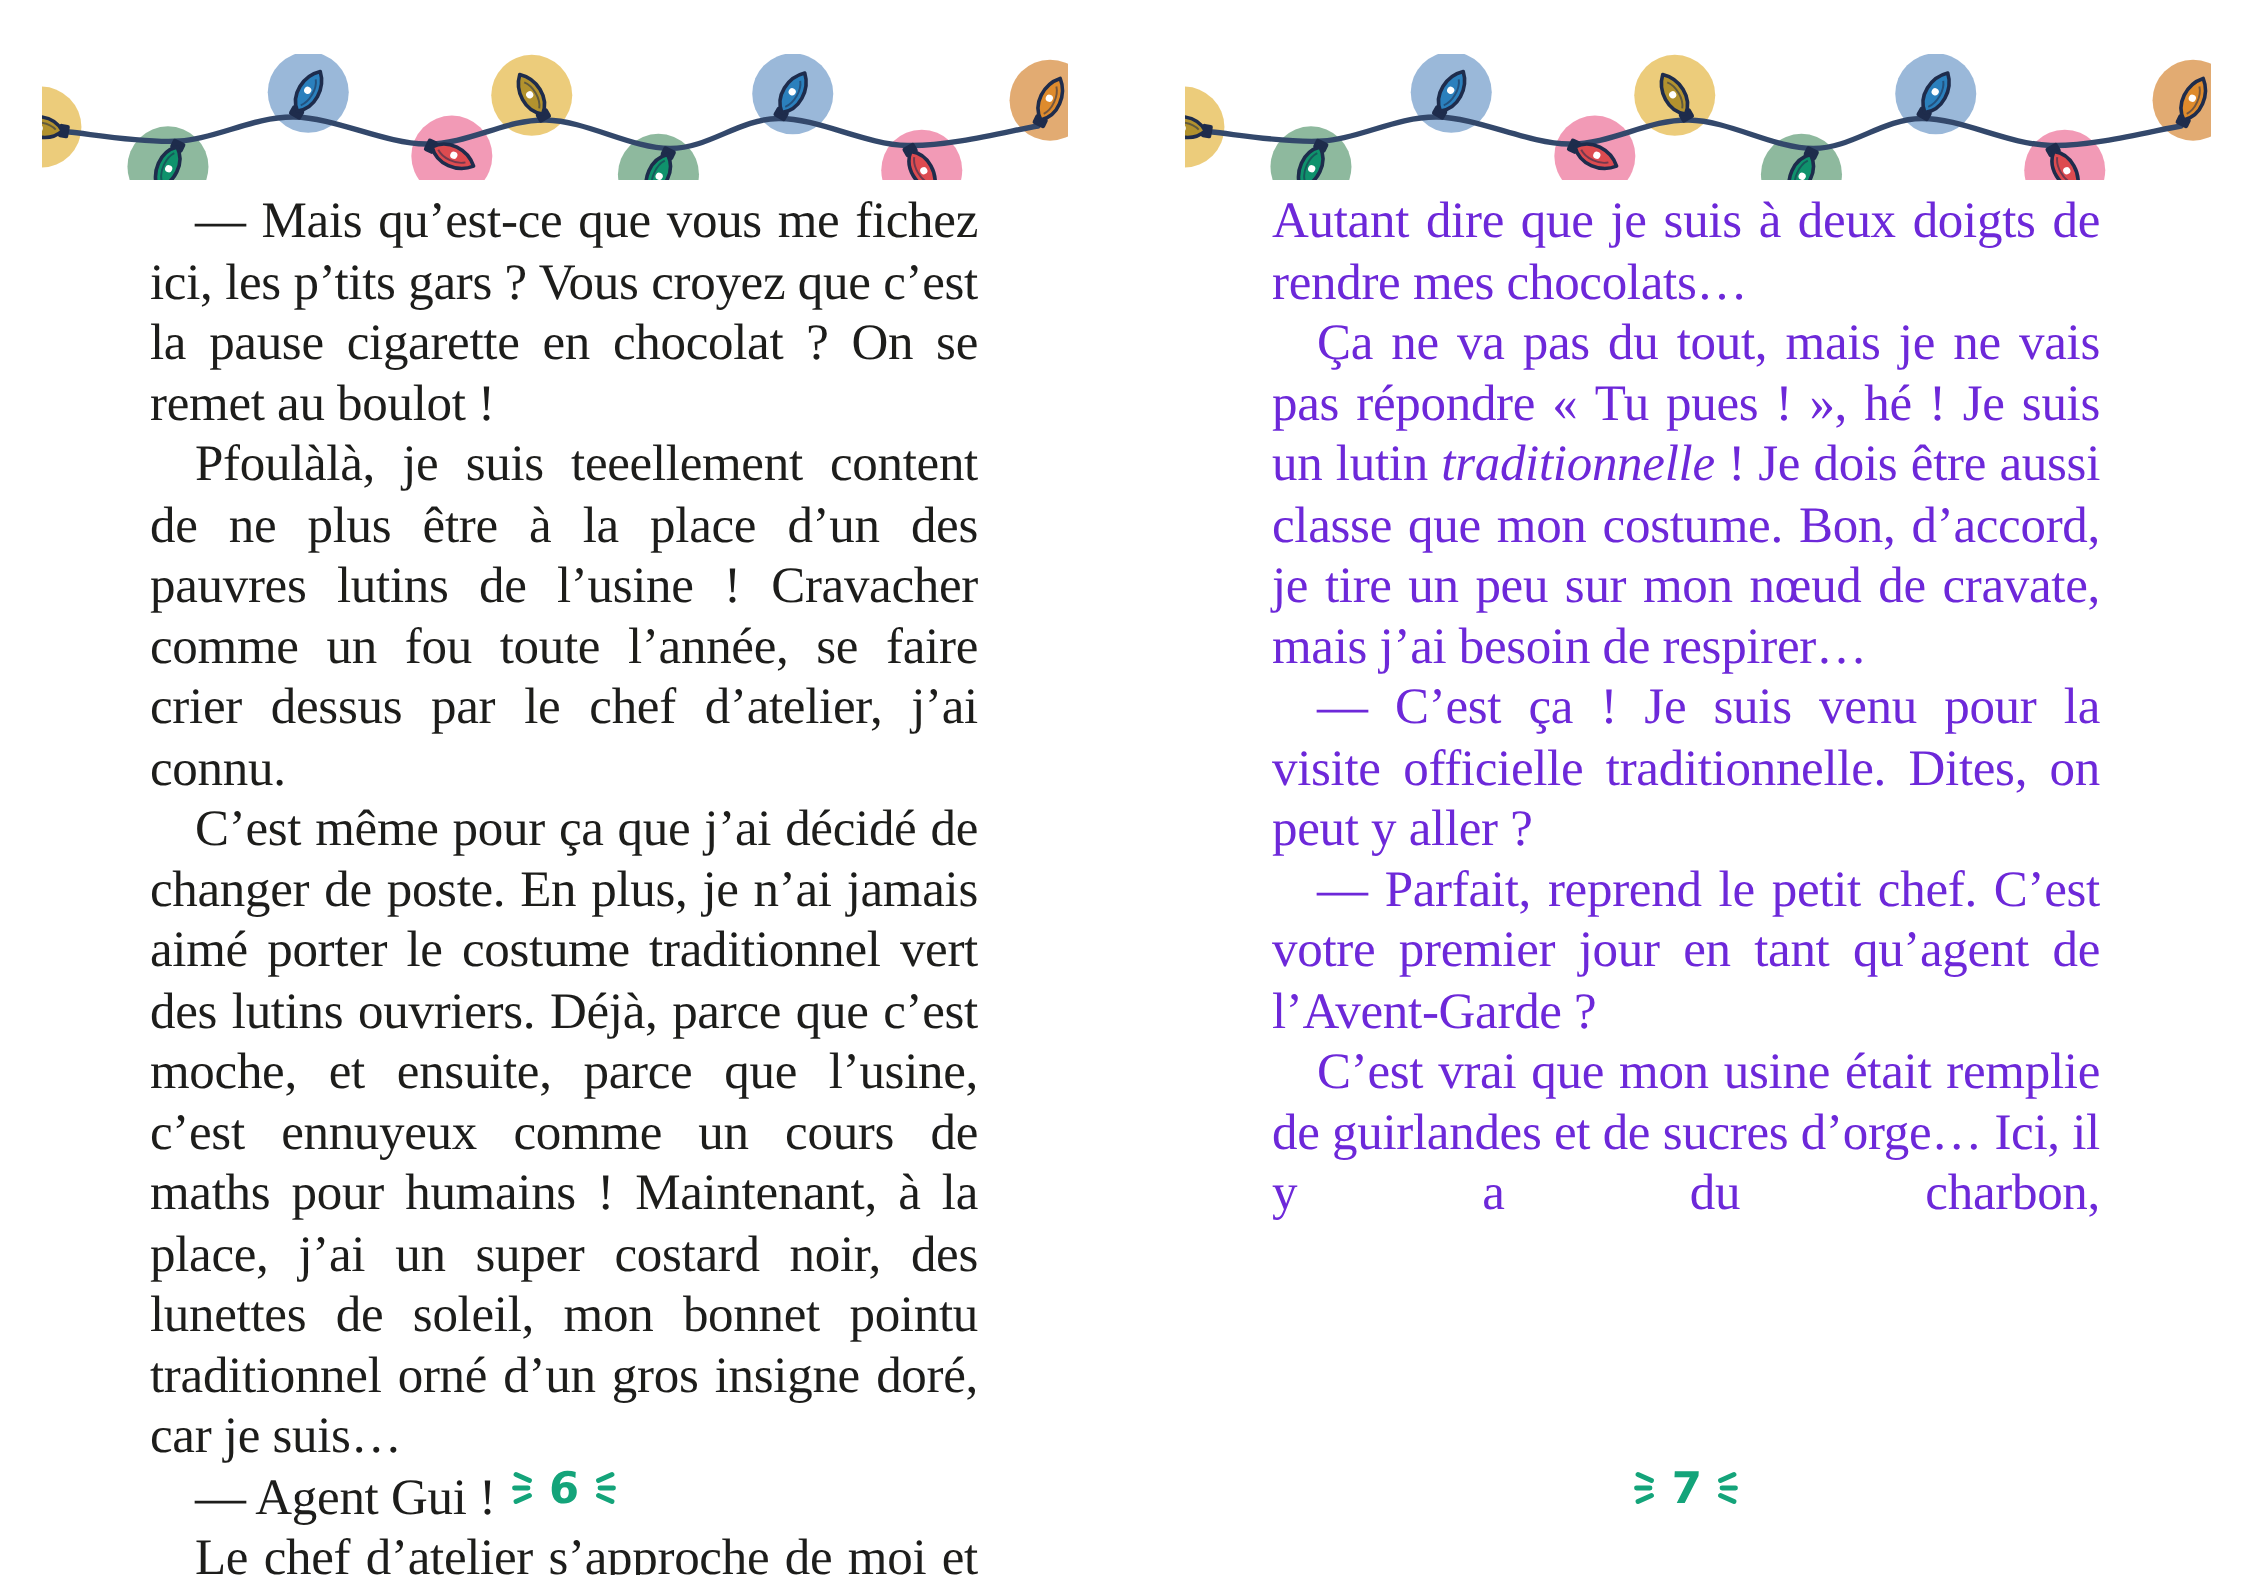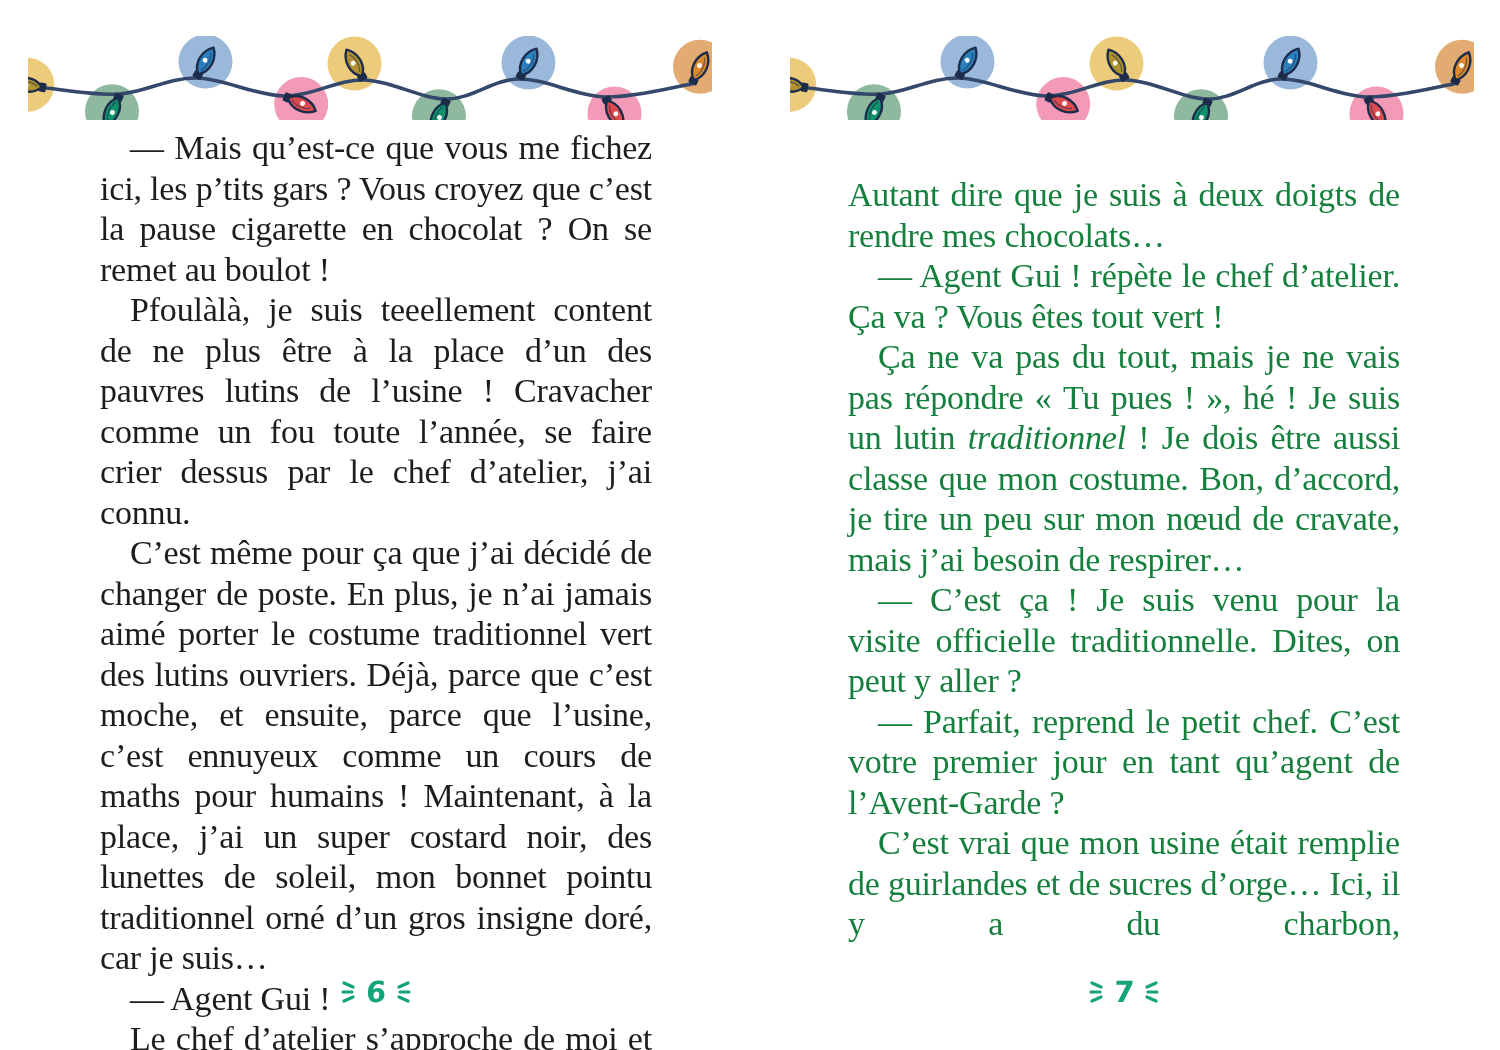--- a/index.html
+++ b/index.html
@@ -182,24 +182,23 @@
   </svg>
 
 <div id="text-left" class="text-col" style="color: rgb(29, 29, 27);">
     <p class="indent"><span>— Mais qu’est-ce que vous me fichez ici, les p’tits gars&nbsp;? Vous croyez que c’est la pause cigarette en chocolat&nbsp;? On se remet au boulot&nbsp;!</span></p>
     <p class="indent"><span>Pfoulàlà, je suis teeellement content de ne plus être à la place d’un des pauvres lutins de l’usine&nbsp;! Cravacher comme un fou toute l’année, se faire crier dessus par le chef d’atelier, j’ai connu.</span></p>
     <p class="indent"><span>C’est même pour ça que j’ai décidé de changer de poste. En plus, je n’ai jamais aimé porter le costume traditionnel vert des lutins ouvriers. Déjà, parce que c’est moche, et ensuite, parce que l’usine, c’est ennuyeux comme un cours de maths pour humains&nbsp;! Maintenant, à la place, j’ai un super costard noir, des lunettes de soleil, mon bonnet pointu traditionnel orné d’un gros insigne doré, car je suis…</span></p>
     <p class="indent"><span>— Agent Gui&nbsp;!</span></p>
     <p class="indent continues"><span>Le chef d’atelier s’approche de moi et essore son bonnet plein de sueur. Beurk&nbsp;! Ça sent comme toute une classe de sixièmes après un cours de sport.</span></p>
   </div>
 
-<div id="text-right" class="text-col" style="color: #15803d; margin-top: 47px;">
+<div id="text-right" class="text-col" style="color: #6d28d9;">
     <p><span>Autant dire que je suis à deux doigts de rendre mes chocolats…</span></p>
-    <p class="indent"><span>— Agent Gui&nbsp;! répète le chef d’atelier. Ça va&nbsp;? Vous êtes tout vert&nbsp;!</span></p>
-    <p class="indent"><span>Ça ne va pas du tout, mais je ne vais pas répondre «&nbsp;Tu pues&nbsp;!&nbsp;», hé&nbsp;! Je suis un lutin </span><em>traditionnel</em><span>&nbsp;! Je dois être aussi classe que mon costume. Bon, d’accord, je tire un peu sur mon nœud de cravate, mais j’ai besoin de respirer…</span></p>
+    <p class="indent"><span>Ça ne va pas du tout, mais je ne vais pas répondre «&nbsp;Tu pues&nbsp;!&nbsp;», hé&nbsp;! Je suis un lutin </span><em>traditionnelle</em><span>&nbsp;! Je dois être aussi classe que mon costume. Bon, d’accord, je tire un peu sur mon nœud de cravate, mais j’ai besoin de respirer…</span></p>
     <p class="indent"><span>— C’est ça&nbsp;! Je suis venu pour la visite officielle traditionnelle. Dites, on peut y aller&nbsp;?</span></p>
     <p class="indent"><span>— Parfait, reprend le petit chef. C’est votre premier jour en tant qu’agent de l’Avent-Garde&nbsp;?</span></p>
     <p class="indent continues"><span>C’est vrai que mon usine était remplie de guirlandes et de sucres d’orge… Ici, il y a du charbon,</span></p>
   </div>
 
 <div id="pageno-left" class="pageno-row" style="color: rgb(20, 164, 122);">
   <svg class="sparkle" width="16" height="26" viewBox="0 0 16 26">
     <g stroke="currentColor" stroke-width="3.2" stroke-linecap="round" fill="none">
       <line x1="12" y1="8" x2="3" y2="4"></line>
       <line x1="11" y1="13" x2="2" y2="13"></line>

